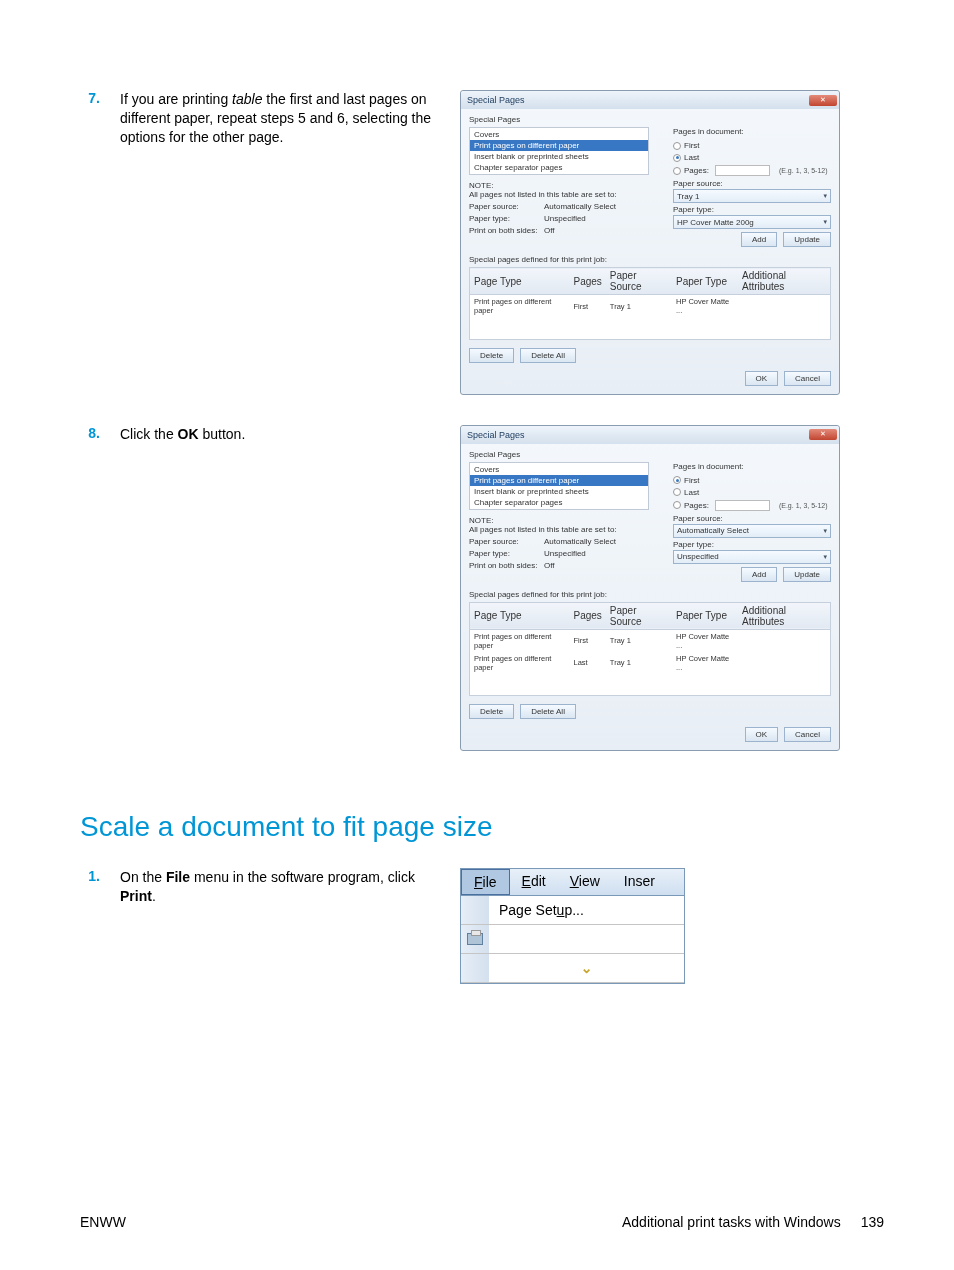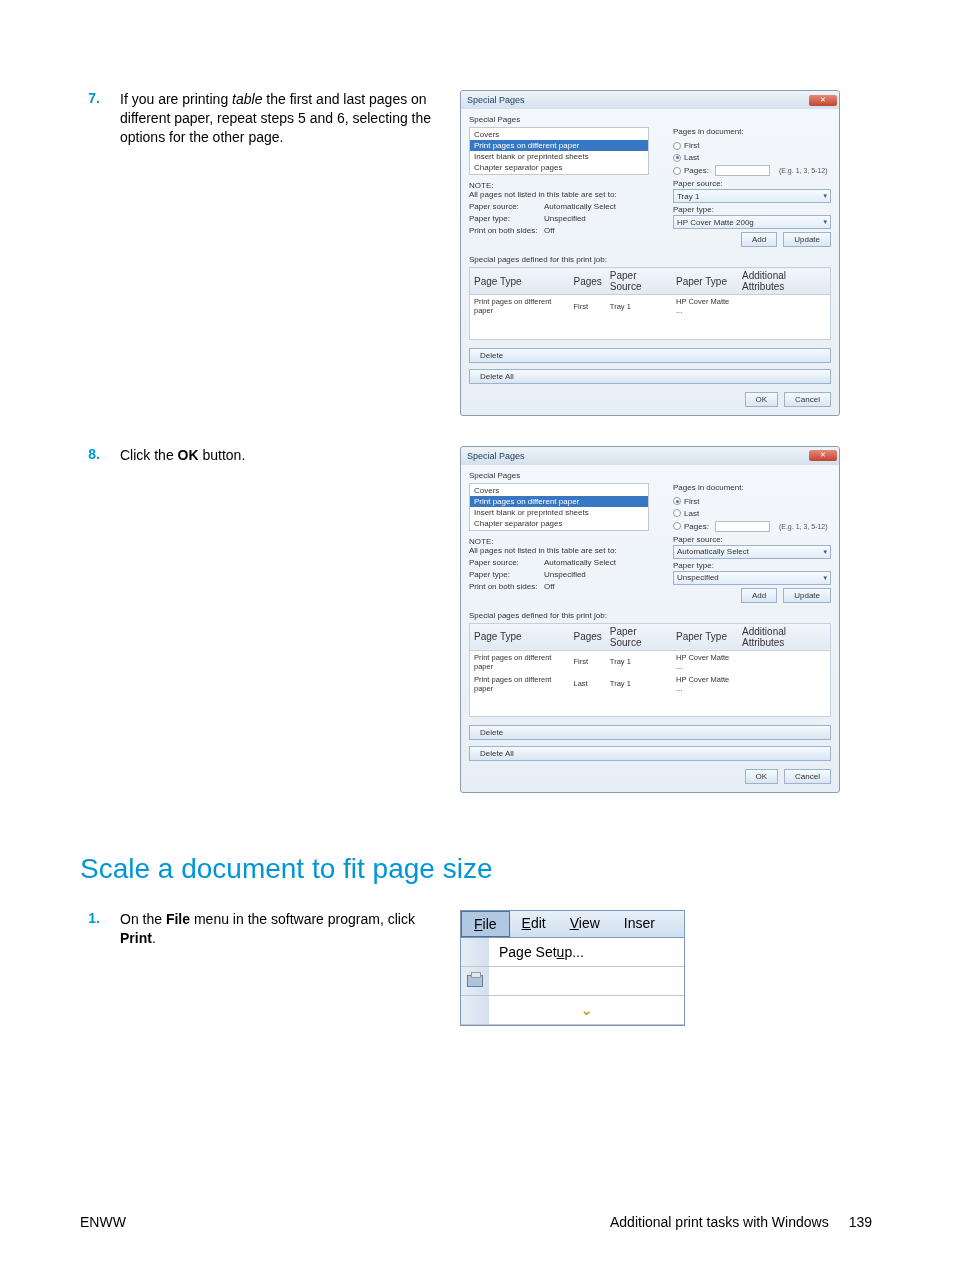--- a/index.html
+++ b/index.html
@@ -227,21 +227,20 @@
       padding: 2px 4px;
       font-size: 7.5px;
     }
     .data-table .spacer-row td {
       height: 22px;
     }
     .bottom-btns {
       display: flex;
       gap: 6px;
       margin-top: 8px;
-      flex-direction: column;
     }
     .dialog-footer {
       display: flex;
       justify-content: flex-end;
       gap: 6px;
       margin-top: 8px;
     }
     
     
     .menubar {
@@ -326,21 +325,21 @@
       font-weight: normal;
       margin-top: 60px;
       margin-bottom: 25px;
       font-family: Arial, sans-serif;
     }
     
     .footer {
       position: absolute;
       bottom: 40px;
       left: 80px;
-      right: 82px;
+      right: 70px;
       display: flex;
       justify-content: space-between;
       font-size: 14px;
       font-family: "Helvetica Neue", Arial, sans-serif;
       font-weight: 300;
     }
     .footer-right {
       display: flex;
       gap: 20px;
     }

